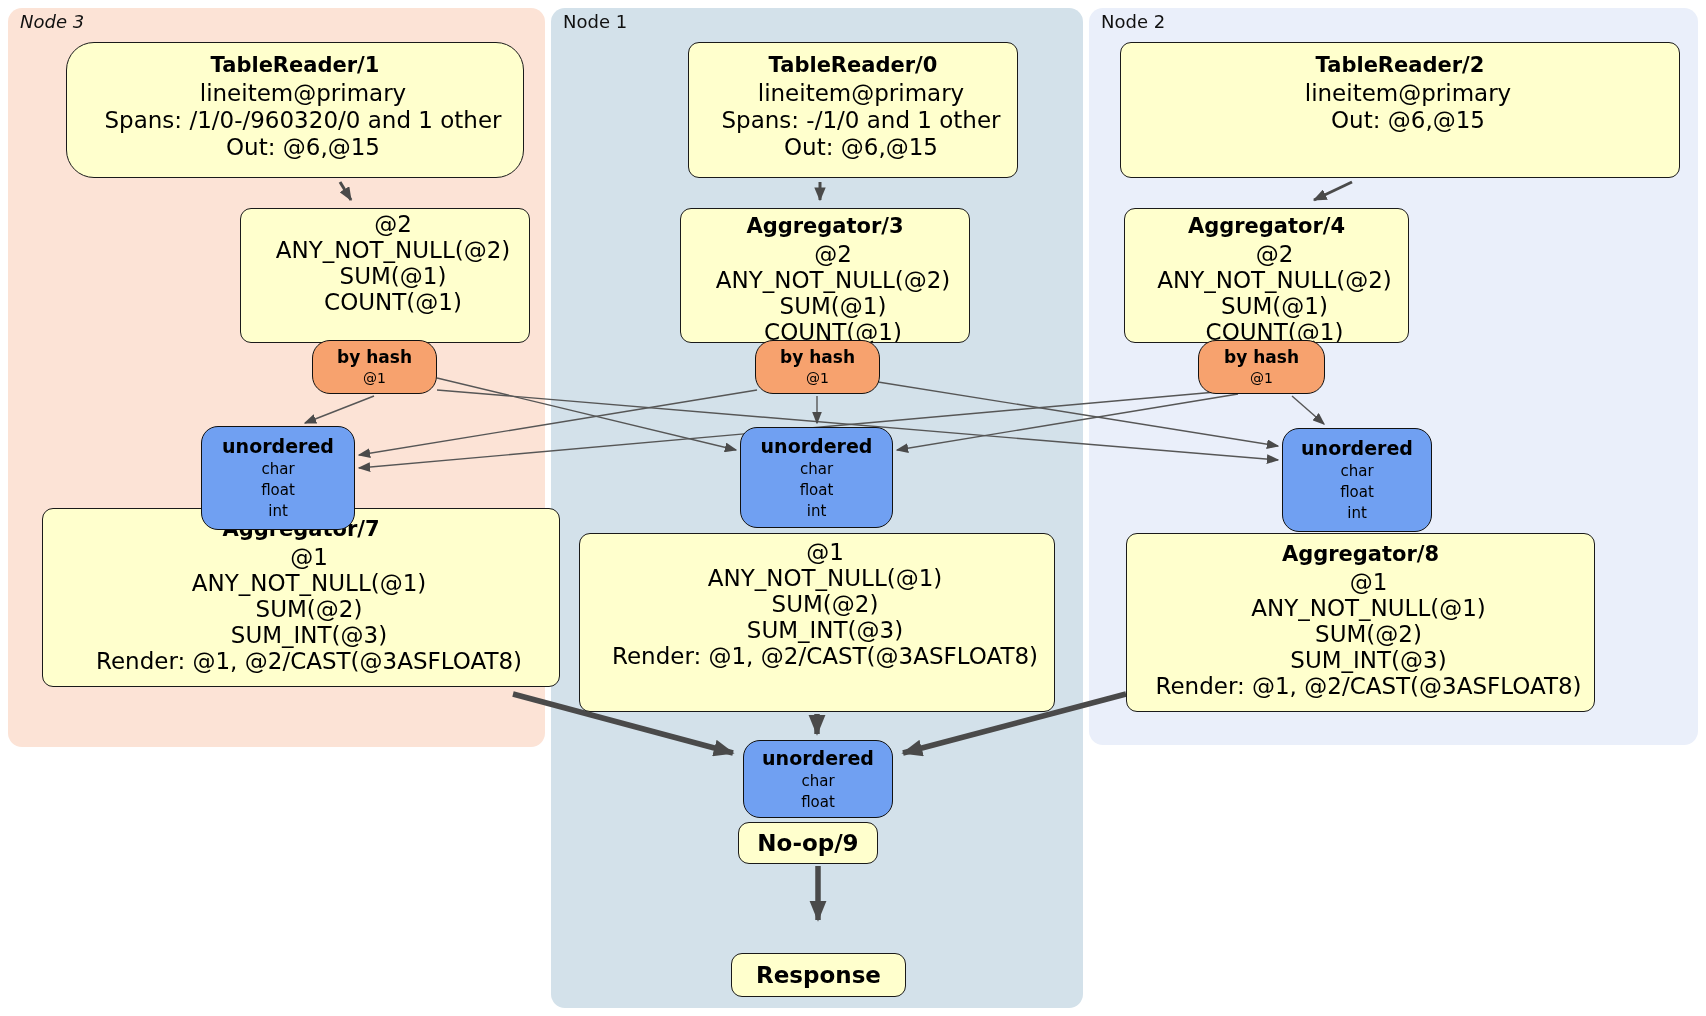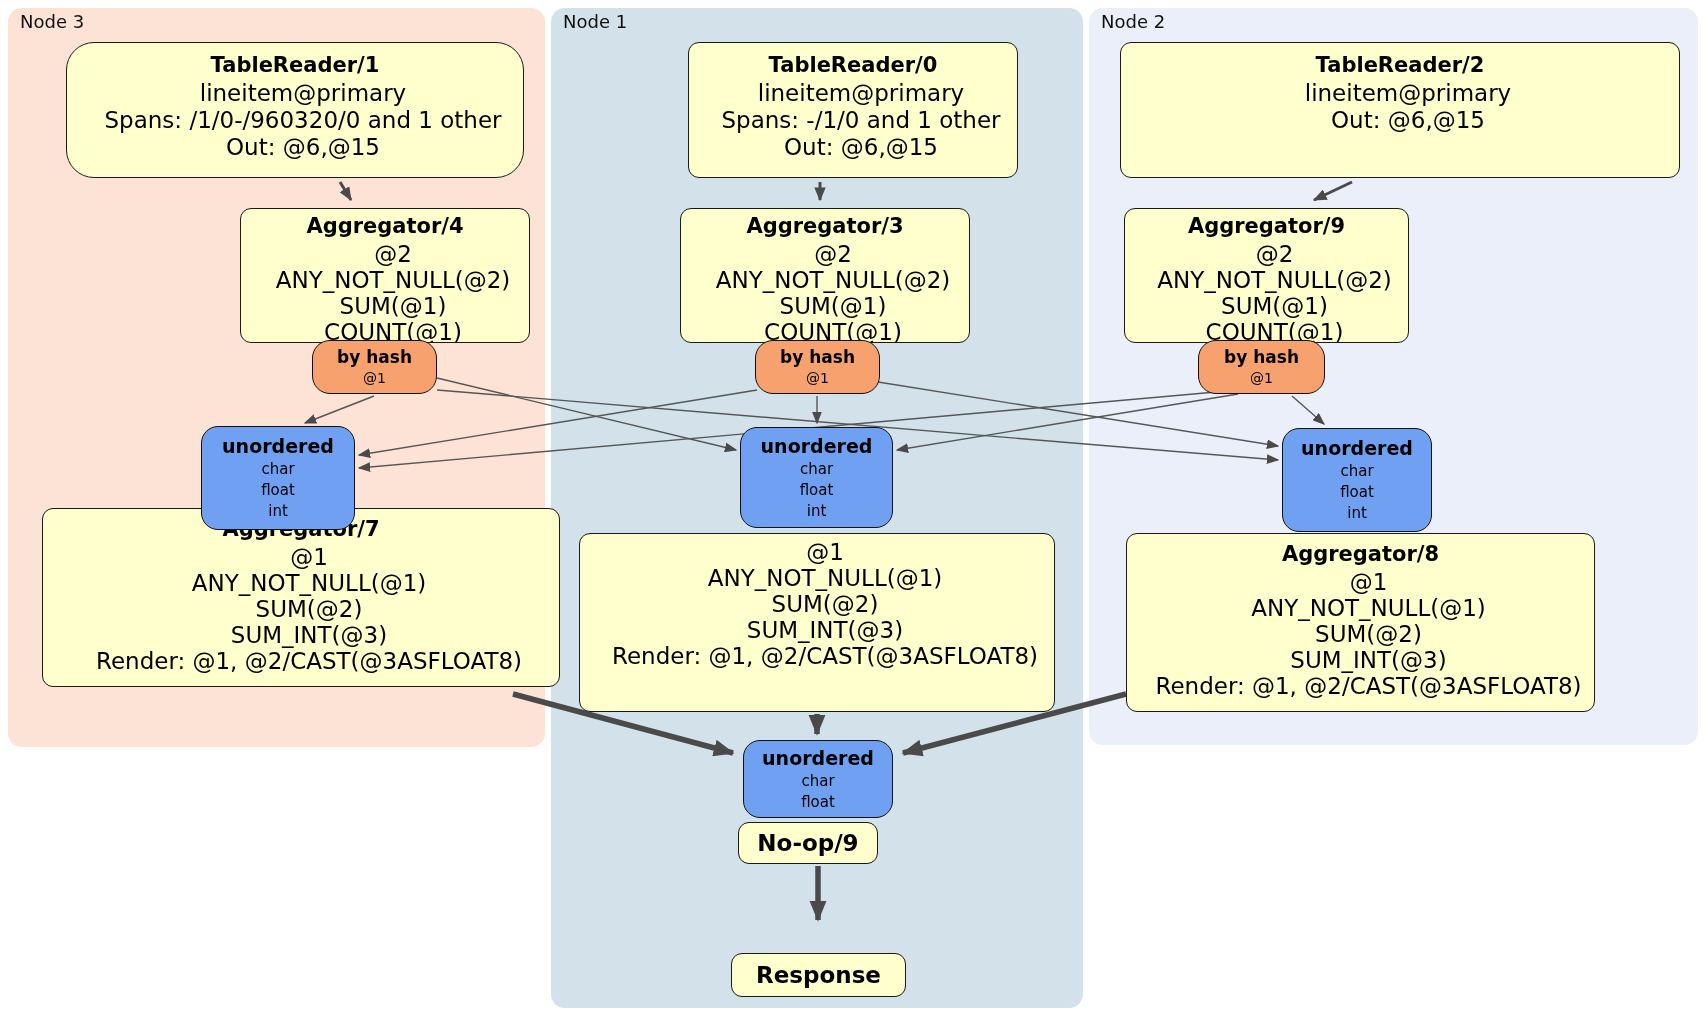--- a/index.html
+++ b/index.html
@@ -41,21 +41,21 @@
 </style>
 </head>
 <body>
 
 <div id="stage">
 
   <div class="panel" style="left:8px; top:8px; width:537px; height:739px; background:var(--panel3);"></div>
   <div class="panel" style="left:551px; top:8px; width:532px; height:1000px; background:var(--panel1);"></div>
   <div class="panel" style="left:1089px; top:8px; width:609px; height:737px; background:var(--panel2);"></div>
 
-  <div class="panel-label" style="left:20px; top:11px;">Node 3</div>
+  <div class="panel-label" style="left:20px; top:11px;font-style:italic;">Node 3</div>
   <div class="panel-label" style="left:563px; top:11px;">Node 1</div>
   <div class="panel-label" style="left:1101px; top:11px;">Node 2</div>
 
   <svg id="edges" width="1706" height="1016" xmlns="http://www.w3.org/2000/svg">
     <defs>
       <marker id="athin" markerWidth="9" markerHeight="7" refX="8" refY="3.5" orient="auto">
         <path d="M0,0 L9,3.5 L0,7 z" fill="#4a4a4a"></path>
       </marker>
       <marker id="amed" markerWidth="4.6" markerHeight="3.8" refX="4.2" refY="1.9" orient="auto">
         <path d="M0,0 L4.6,1.9 L0,3.8 z" fill="#4a4a4a"></path>
@@ -92,21 +92,20 @@
   </svg>
 
   <div class="pbox" style="left:66px; top:42px; width:458px; height:136px; padding-top:7px;border-radius:28px;">
     <div class="title">TableReader/1</div>
     <div class="ln">lineitem@primary</div>
     <div class="ln">Spans: /1/0-/960320/0 and 1 other</div>
     <div class="ln">Out: @6,@15</div>
   </div>
 
   <div class="pbox agg" style="left:240px; top:208px; width:290px; height:135px; padding-top:2px;">
-    <div class="title">Aggregator/4</div>
     <div class="ln">@2</div>
     <div class="ln">ANY_NOT_NULL(@2)</div>
     <div class="ln">SUM(@1)</div>
     <div class="ln">COUNT(@1)</div>
   </div>
 
   <div class="router" style="left:312px; top:340px; width:125px; height:54px; padding-top:4px;">
     <div class="title">by hash</div>
     <div class="ln">@1</div>
   </div>
@@ -162,21 +161,21 @@
     <div class="ln">Render: @1, @2/CAST(@3ASFLOAT8)</div>
   </div>
 
   <div class="pbox" style="left:1120px; top:42px; width:560px; height:136px; padding-top:7px;">
     <div class="title">TableReader/2</div>
     <div class="ln">lineitem@primary</div>
     <div class="ln">Out: @6,@15</div>
   </div>
 
   <div class="pbox agg" style="left:1124px; top:208px; width:285px; height:135px; padding-top:2px;">
-    <div class="title">Aggregator/9</div>
+    <div class="title">Aggregator/4</div>
     <div class="ln">@2</div>
     <div class="ln">ANY_NOT_NULL(@2)</div>
     <div class="ln">SUM(@1)</div>
     <div class="ln">COUNT(@1)</div>
   </div>
 
   <div class="router" style="left:1198px; top:340px; width:127px; height:54px; padding-top:4px;">
     <div class="title">by hash</div>
     <div class="ln">@1</div>
   </div>

